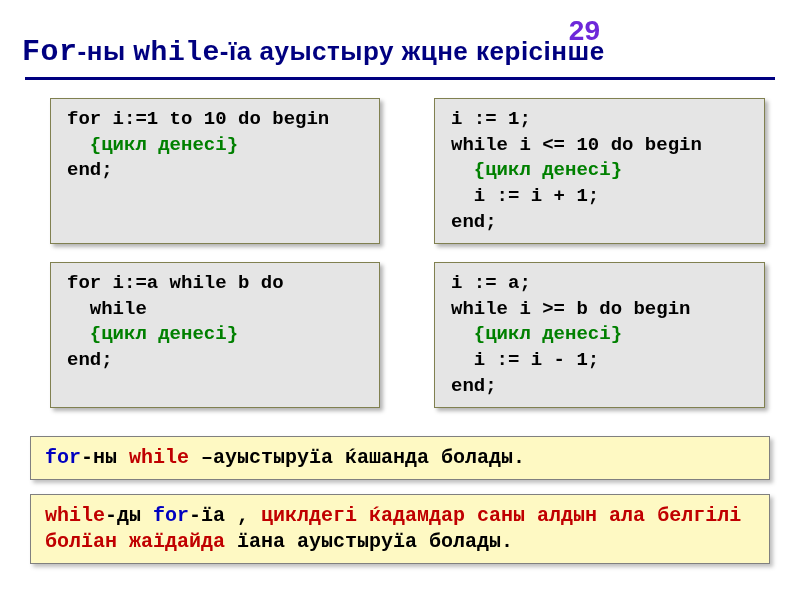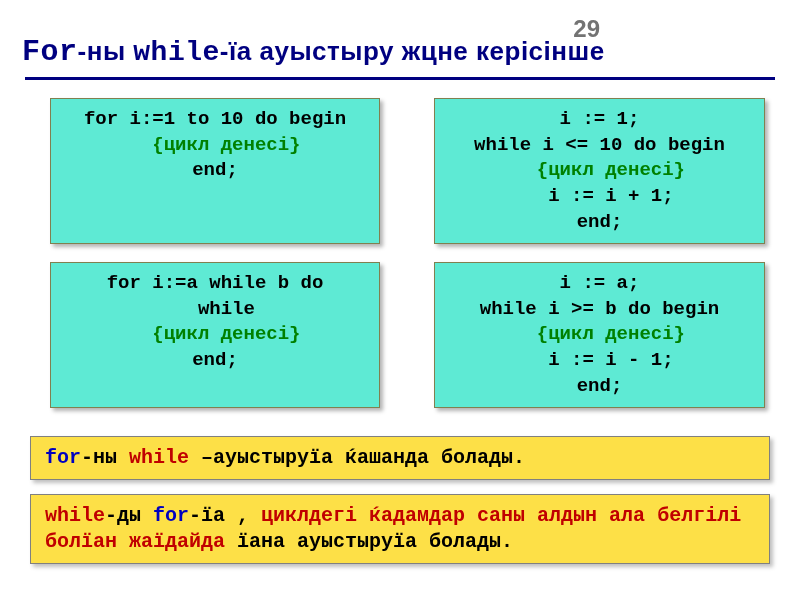--- a/index.html
+++ b/index.html
@@ -8,22 +8,22 @@
     height: 600px;
     background: #ffffff;
     font-family: Arial, sans-serif;
     overflow: hidden;
   }
   .page-number {
     position: absolute;
     top: 15px;
     right: 200px;
     font-weight: bold;
-    font-size: 24px;
-    color: #737373;
+    font-size: 28px;
+    color: #6d28d9;
   }
   .title {
     font-size: 26px;
     font-weight: bold;
     color: #000080;
     padding: 35px 30px 8px 22px;
     letter-spacing: 0.5px;
   }
   .title .for-word {
     font-family: "Courier New", monospace;
@@ -39,37 +39,36 @@
     height: 3px;
     background: #000080;
     margin: 0 25px 18px 25px;
   }
   .code-row {
     display: flex;
     gap: 18px;
     padding: 0 35px 18px 50px;
   }
   .code-box {
-    background: #5eead4;
+    background: #e5e5e5;
     border: 1px solid #808050;
     box-shadow: 3px 3px 4px rgba(0,0,0,0.3);
-    padding: 8px 8px;
+    padding: 8px 16px;
     font-family: "Courier New", monospace;
     font-size: 19px;
     font-weight: bold;
     color: #000;
     line-height: 1.35;
     white-space: pre;
-    text-align: center;
   }
   .left-box { flex: 0 0 330px; }
   .right-box { flex: 1; margin-left: 36px; }
   .comment { color: #008000; }
   .rule-box {
-    background: #fde047;
+    background: #fef9c3;
     border: 1px solid #808080;
     box-shadow: 3px 3px 4px rgba(0,0,0,0.25);
     margin: 10px 30px 14px 30px;
     padding: 8px 14px;
     font-family: "Courier New", monospace;
     font-size: 20px;
     font-weight: bold;
     line-height: 1.3;
   }
   .rule-box .kw-for { color: #0000c0; }

